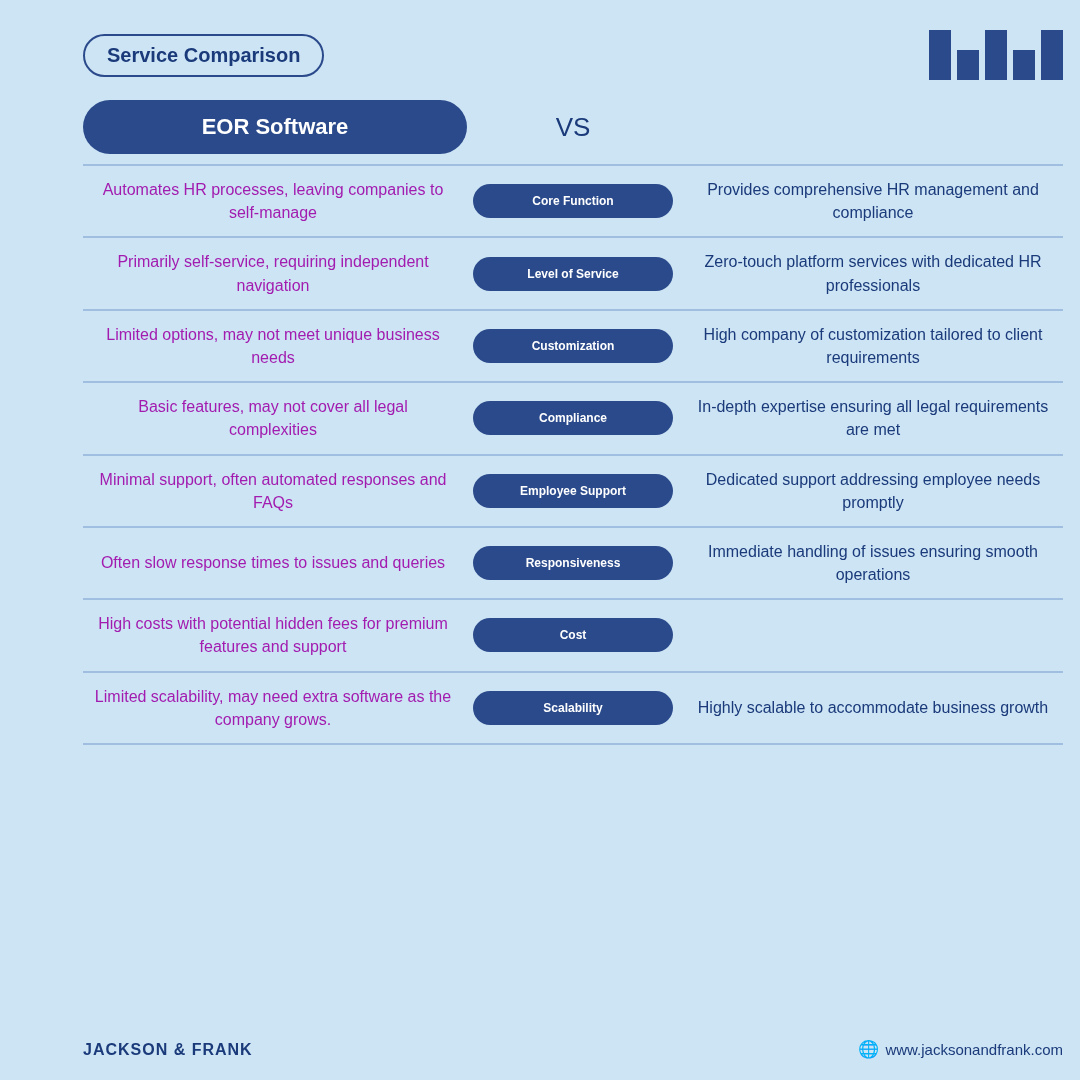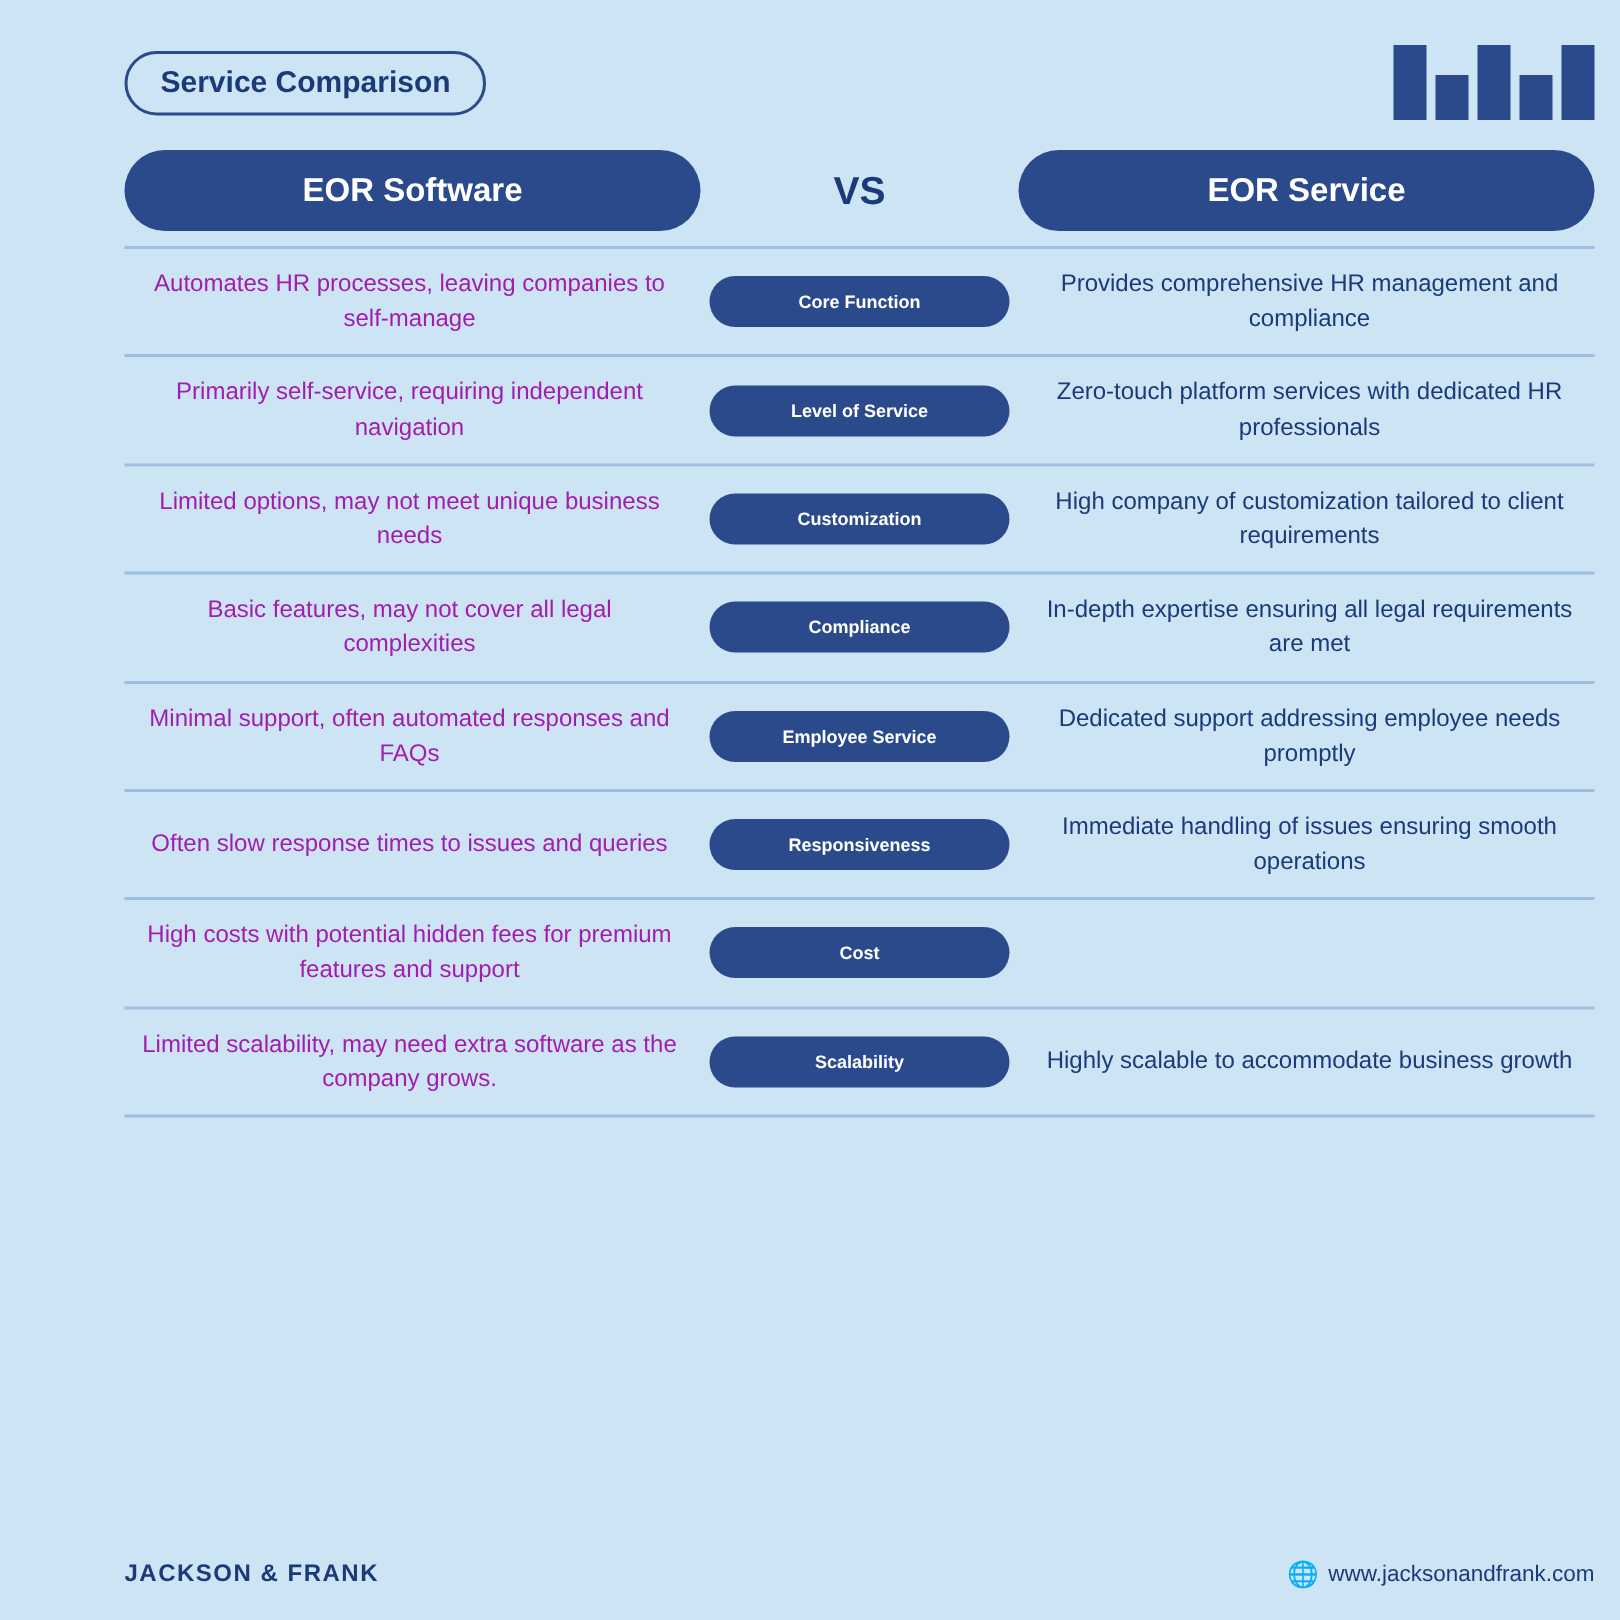--- a/index.html
+++ b/index.html
@@ -71,21 +71,21 @@
       color: white;
       font-size: 22px;
       font-weight: 700;
     }
 
     .col-header-vs {
       display: flex;
       align-items: center;
       justify-content: center;
       font-size: 26px;
-      font-weight: 700;
+      font-weight: 400;
       color: #1a3a7a;
     }
 
     
     .comparison-table {
       flex: 1;
       display: flex;
       flex-direction: column;
     }
 
@@ -166,21 +166,20 @@
       <div class="logo-block"></div>
       <div class="logo-block"></div>
       <div class="logo-block"></div>
       <div class="logo-block"></div>
     </div>
   </div>
 
   <div class="col-headers">
     <div class="col-header-left">EOR Software</div>
     <div class="col-header-vs">VS</div>
-    <div class="col-header-right">EOR Service</div>
   </div>
 
   <div class="comparison-table" id="comparison-table">
   <div class="comparison-row">
       <div class="left-text">Automates HR processes, leaving companies to self-manage</div>
       <div class="center-badge">Core Function</div>
       <div class="right-text">Provides comprehensive HR management and compliance</div>
     </div>
       <div class="comparison-row">
       <div class="left-text">Primarily self-service, requiring independent navigation</div>
@@ -192,21 +191,21 @@
       <div class="center-badge">Customization</div>
       <div class="right-text">High company of customization tailored to client requirements</div>
     </div>
       <div class="comparison-row">
       <div class="left-text">Basic features, may not cover all legal complexities</div>
       <div class="center-badge">Compliance</div>
       <div class="right-text">In-depth expertise ensuring all legal requirements are met</div>
     </div>
       <div class="comparison-row">
       <div class="left-text">Minimal support, often automated responses and FAQs</div>
-      <div class="center-badge">Employee Service</div>
+      <div class="center-badge">Employee Support</div>
       <div class="right-text">Dedicated support addressing employee needs promptly</div>
     </div>
       <div class="comparison-row">
       <div class="left-text">Often slow response times to issues and queries</div>
       <div class="center-badge">Responsiveness</div>
       <div class="right-text">Immediate handling of issues ensuring smooth operations</div>
     </div>
       <div class="comparison-row">
       <div class="left-text">High costs with potential hidden fees for premium features and support</div>
       <div class="center-badge">Cost</div>

